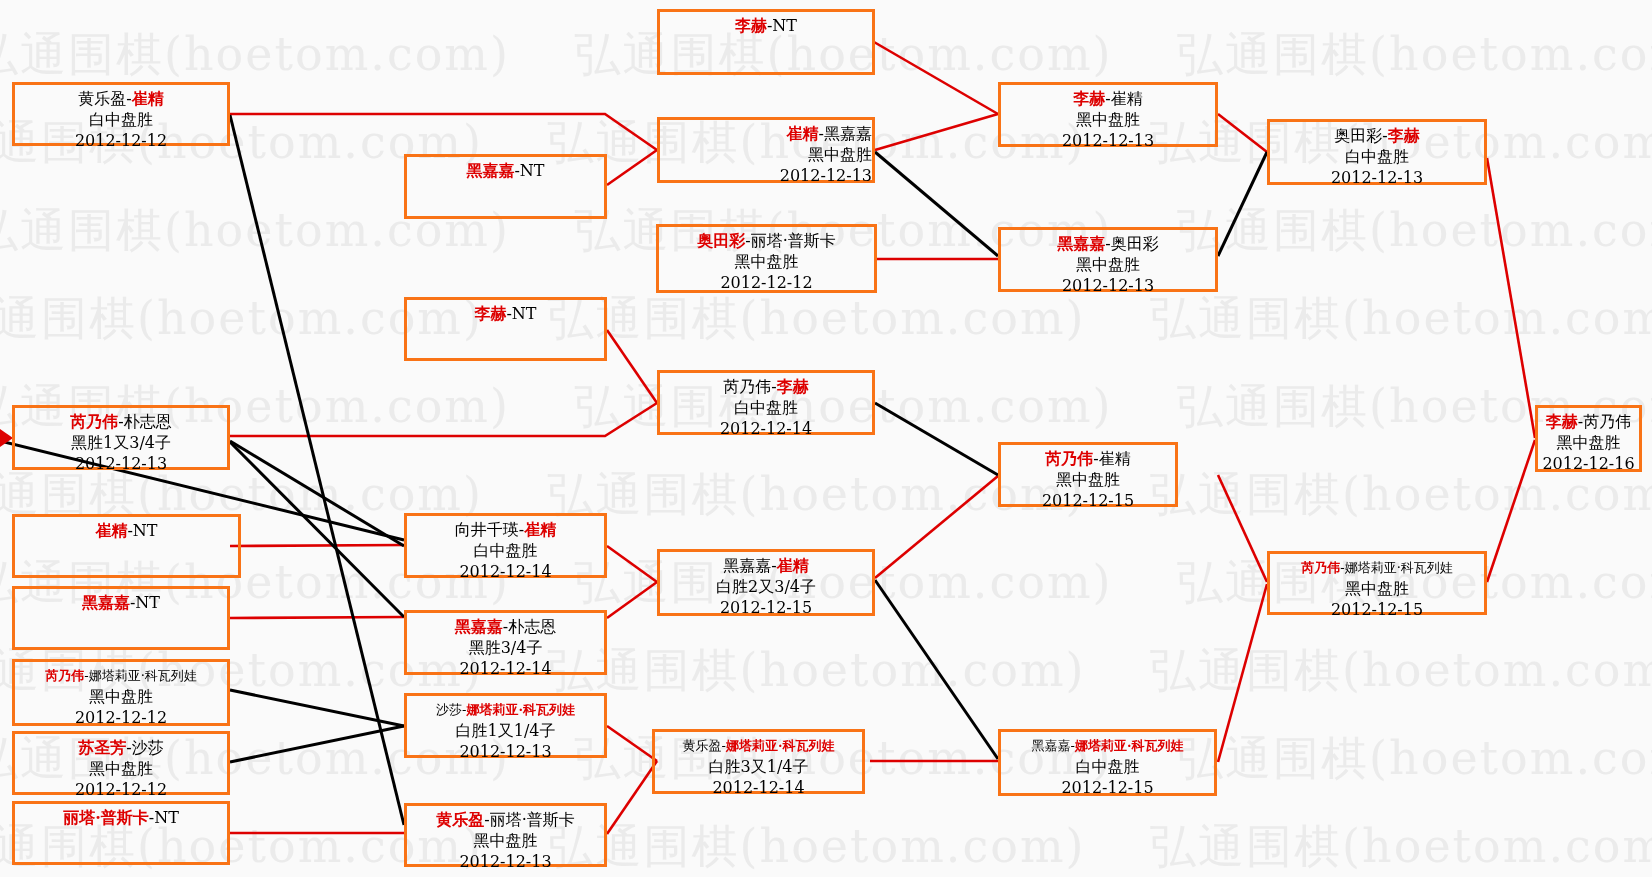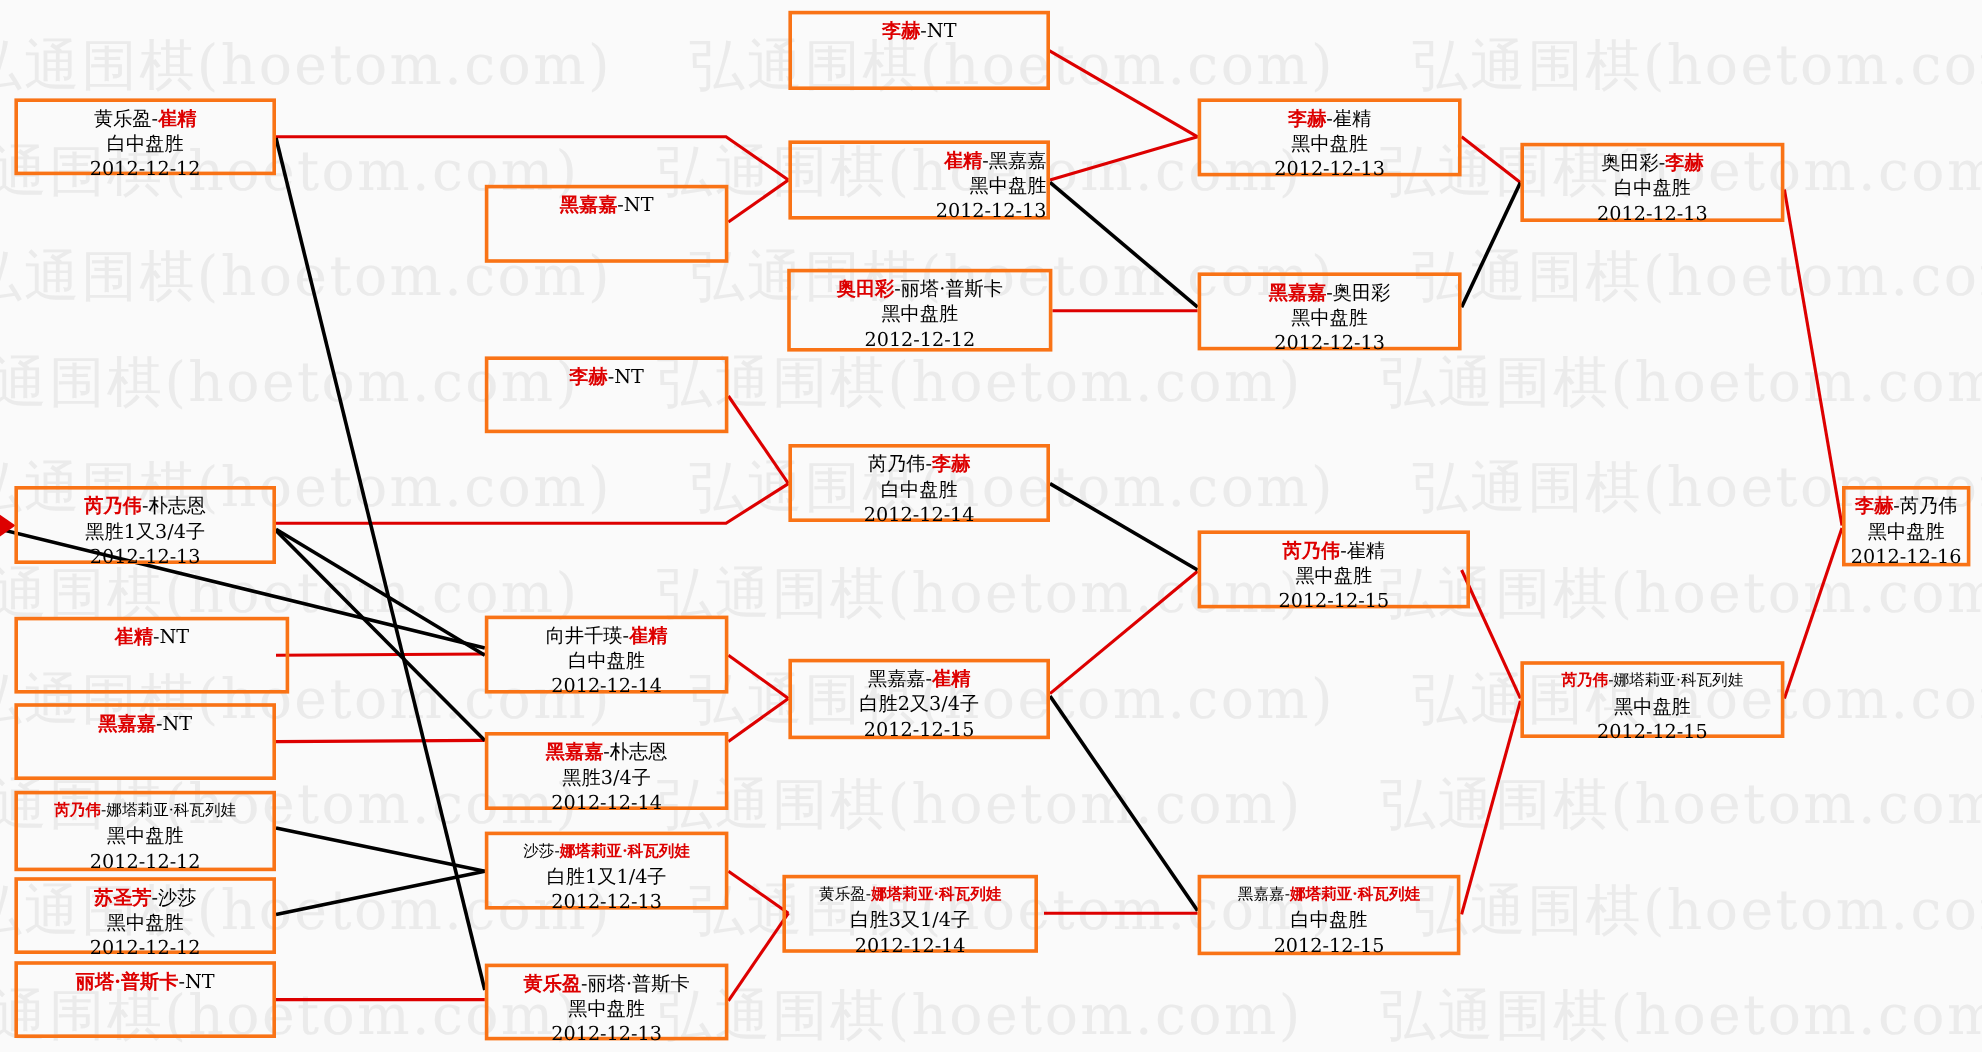--- a/index.html
+++ b/index.html
@@ -159,21 +159,21 @@
       <div class="box" style="left: 998px; top: 82px; width: 220px; height: 65px;">
         <div class="names"><span class="win">李赫</span>-<span class="">崔精</span></div>
         <div class="result">黑中盘胜</div>
         <div class="date">2012-12-13</div>
       </div>
       <div class="box" style="left: 998px; top: 227px; width: 220px; height: 65px;">
         <div class="names"><span class="win">黑嘉嘉</span>-<span class="">奥田彩</span></div>
         <div class="result">黑中盘胜</div>
         <div class="date">2012-12-13</div>
       </div>
-      <div class="box" style="left: 998px; top: 442px; width: 227px; height: 65px;">
+      <div class="box" style="left: 998px; top: 442px; width: 180px; height: 65px;">
         <div class="names"><span class="win">芮乃伟</span>-<span class="">崔精</span></div>
         <div class="result">黑中盘胜</div>
         <div class="date">2012-12-15</div>
       </div>
       <div class="box small" style="left: 998px; top: 729px; width: 219px; height: 67px;">
         <div class="names"><span class="">黑嘉嘉</span>-<span class="win">娜塔莉亚·科瓦列娃</span></div>
         <div class="result">白中盘胜</div>
         <div class="date">2012-12-15</div>
       </div>
       <div class="box" style="left: 1267px; top: 119px; width: 220px; height: 66px;">

